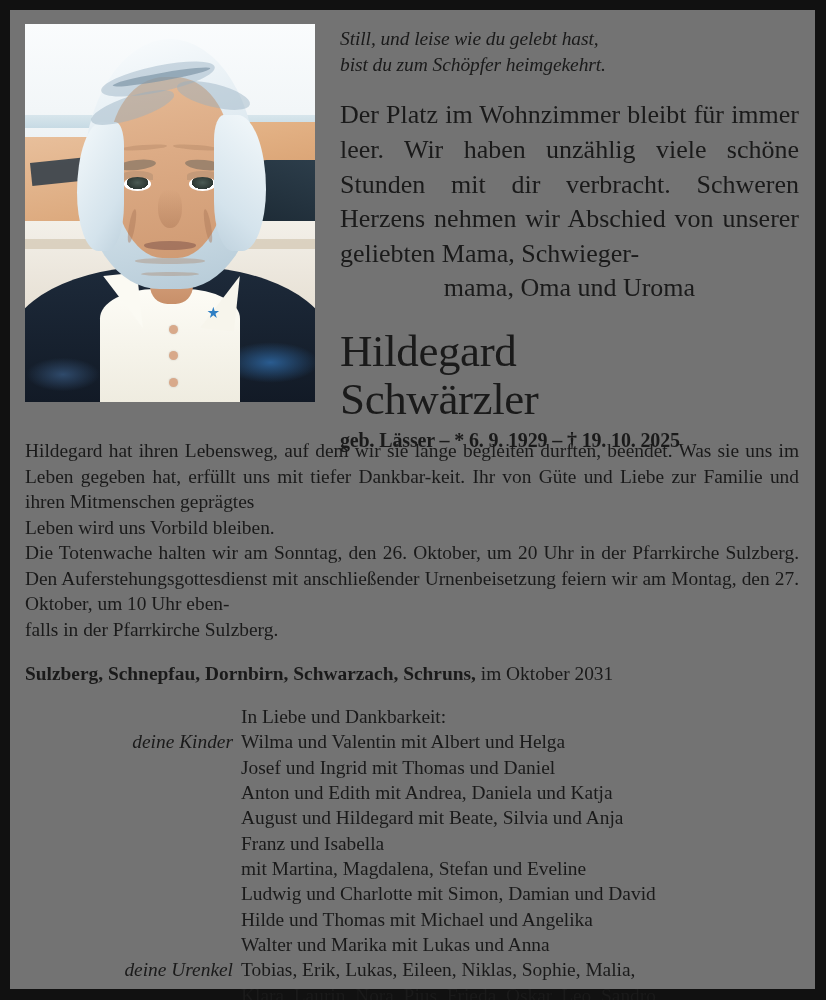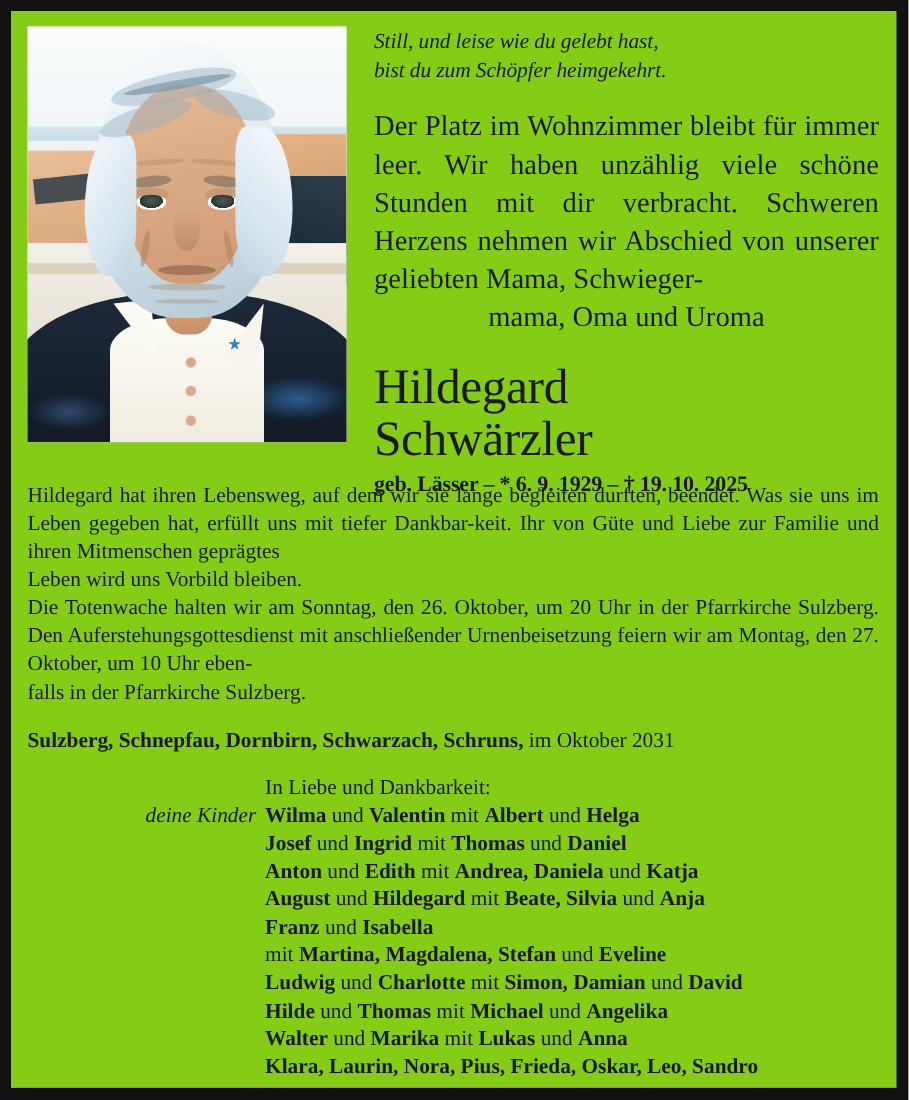--- a/index.html
+++ b/index.html
@@ -17,21 +17,21 @@
   
   #obituary-card {
     position: relative;
     width: 826px; height: 1000px;
     background: #111111;
     padding: 10px 11px 11px 10px;
   }
   #card-inner {
     position: relative;
     width: 100%; height: 100%;
-    background: #84cc16;
+    background: #737373;
     padding: 14px 16px 0 15px;
   }
 
   
   .top-section {
     display: flex;
     align-items: flex-start;
     height: 382px;
   }
 
@@ -290,21 +290,21 @@
     width: 216px;
     flex: 0 0 216px;
     text-align: right;
     padding-right: 8px;
     white-space: nowrap;
     font-style: italic;
   }
   .fam-names {
     flex: 1 1 auto;
   }
-  .fam-names b { font-weight: bold; }
+  .fam-names b { font-weight: normal; }
 </style>
 </head>
 <body>
 
 <div id="obituary-card">
   <div id="card-inner">
 
     <div class="top-section">
 
       <div class="photo-wrap">
@@ -423,20 +423,24 @@
           </div>
           <div class="fam-row">
             <div class="fam-label"></div>
             <div class="fam-names"><b>Hilde</b><span> und </span><b>Thomas</b><span> mit </span><b>Michael</b><span> und </span><b>Angelika</b></div>
           </div>
           <div class="fam-row">
             <div class="fam-label"></div>
             <div class="fam-names"><b>Walter</b><span> und </span><b>Marika</b><span> mit </span><b>Lukas</b><span> und </span><b>Anna</b></div>
           </div>
           <div class="fam-row">
+            <div class="fam-label">deine Urenkel</div>
+            <div class="fam-names"><b>Tobias, Erik, Lukas, Eileen, Niklas, Sophie, Malia,</b></div>
+          </div>
+          <div class="fam-row">
             <div class="fam-label"></div>
             <div class="fam-names"><b>Klara, Laurin, Nora, Pius, Frieda, Oskar, Leo, Sandro</b></div>
           </div>
         </div>
 
     </div>
 
   </div>
 </div>
 

